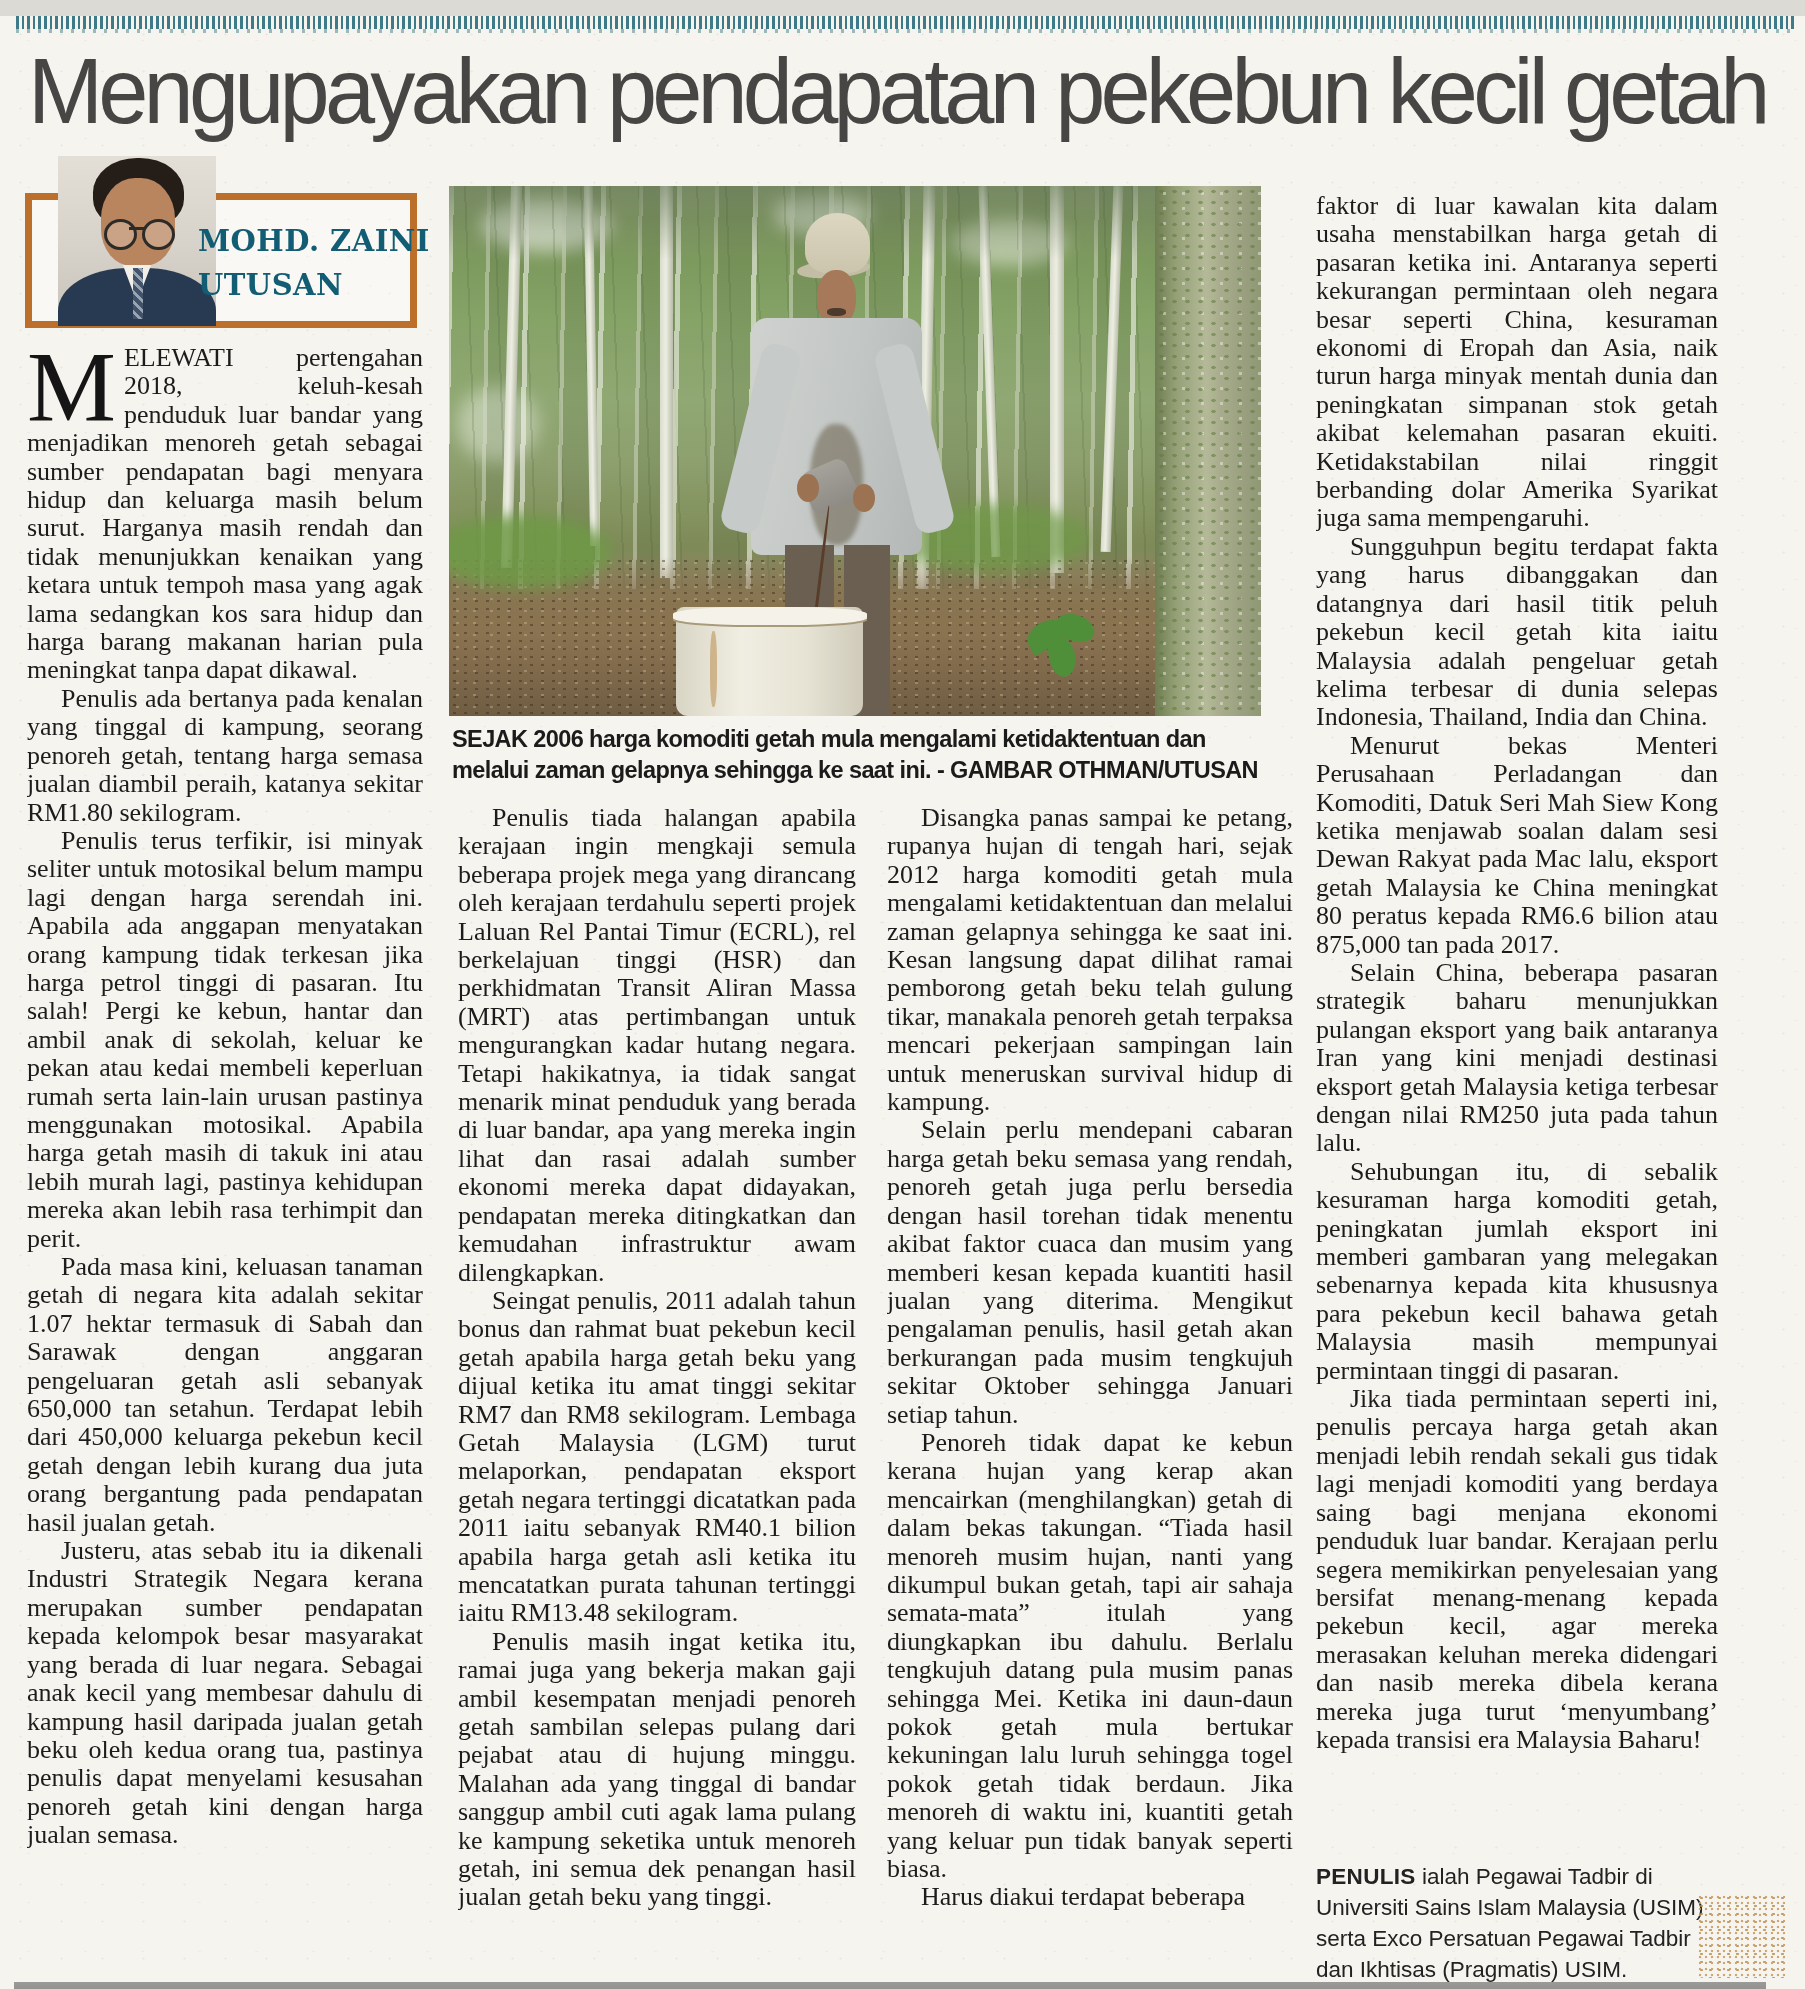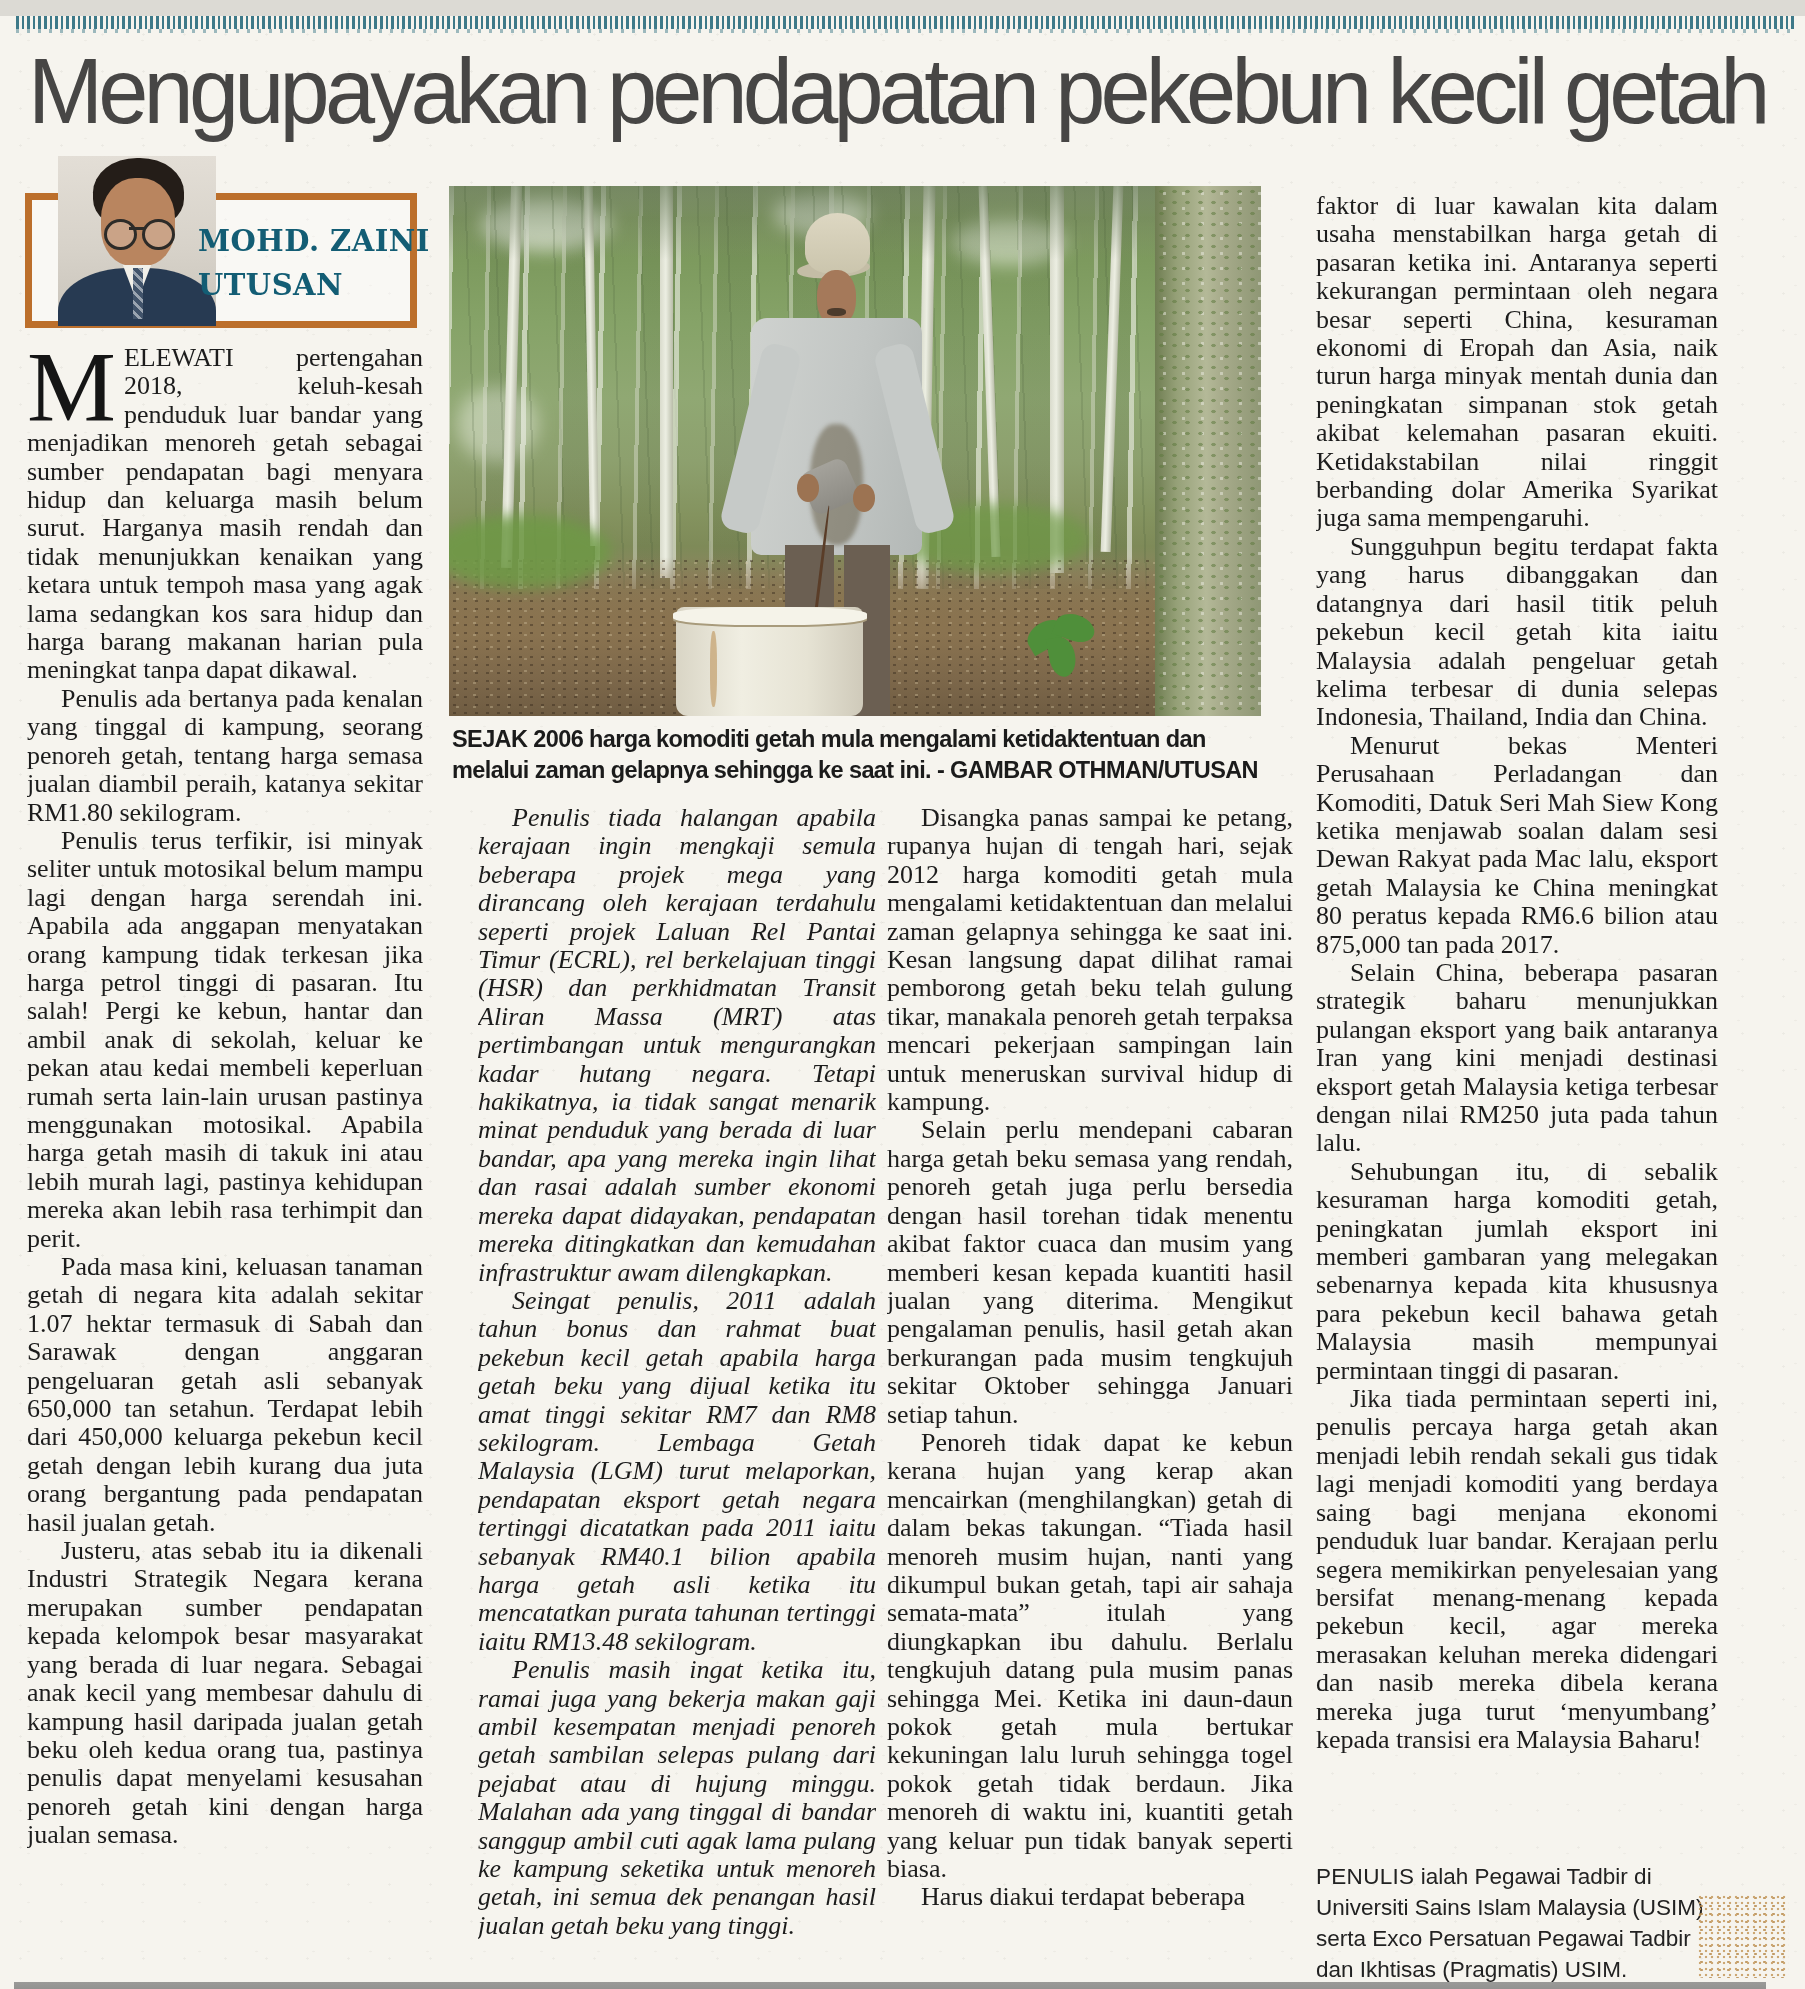--- a/index.html
+++ b/index.html
@@ -81,28 +81,28 @@
   .bucket:after{content:"";position:absolute;left:18%;top:22%;width:4%;height:70%;background:rgba(185,140,79,.55);border-radius:40%;}
   
   .caption{position:absolute;left:452px;top:708px;width:806px;
     font-family:"Liberation Sans", sans-serif;font-weight:bold;font-size:23.5px;
     letter-spacing:-.6px;line-height:31px;color:#1b1b1b;}
   
   .col{position:absolute;text-align:justify;font-size:26px;line-height:28.4px;overflow:hidden;}
   .col p{margin:0;}
   .col p.ind{text-indent:34px;}
   .col1{left:27px;top:328px;width:396px;height:1628px;}
-  .col2{left:478px;top:788px;width:398px;height:1168px;font-style:italic;}
+  .col2{left:458px;top:788px;width:398px;height:1168px;}
   .col3{left:887px;top:788px;width:406px;height:1168px;}
   .col4{left:1316px;top:176px;width:402px;height:1668px;}
   .dropcap{float:left;font-size:100px;line-height:82px;padding:2px 8px 0 0;color:#151515;}
   
   .bio{position:absolute;left:1316px;top:1845px;width:402px;
     font-family:"Liberation Sans", sans-serif;font-size:22.5px;line-height:31px;color:#222;}
-  .bio b{font-weight:normal;letter-spacing:.3px;}
+  .bio b{font-weight:bold;letter-spacing:.3px;}
   .stamp{position:absolute;left:1697px;top:1878px;width:92px;height:84px;border-radius:6px;opacity:.85;
     background-image:radial-gradient(#c59a5e 1.3px,transparent 1.6px),radial-gradient(#b98c4f 1.1px,transparent 1.4px);
     background-size:6px 6px,9px 8px;}
   .bottom-bar{position:absolute;left:14px;top:1966px;width:1752px;height:18px;
     background:linear-gradient(180deg,#9a9a98,#868684);}
 </style>
 </head>
 <body>
 
 <div class="page">

